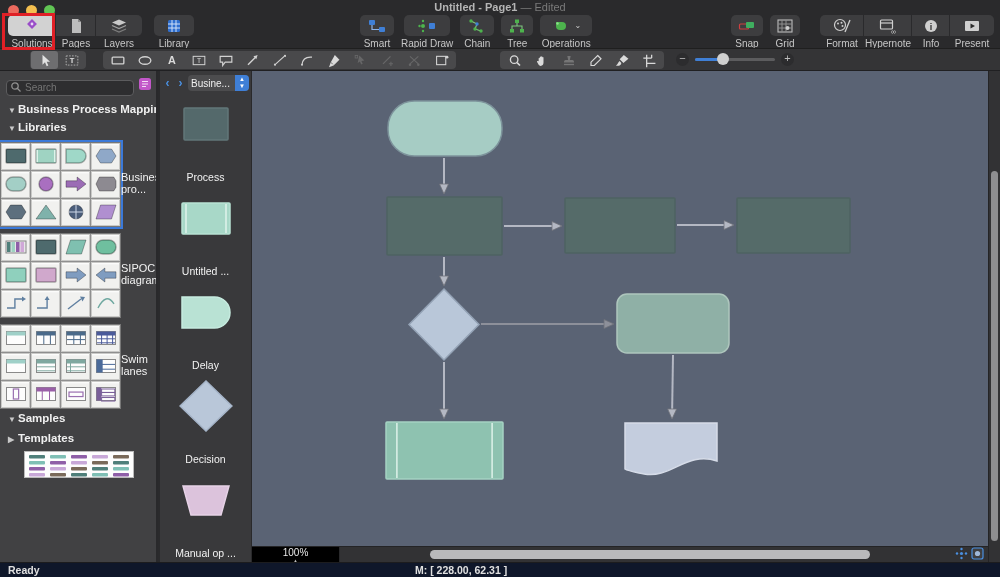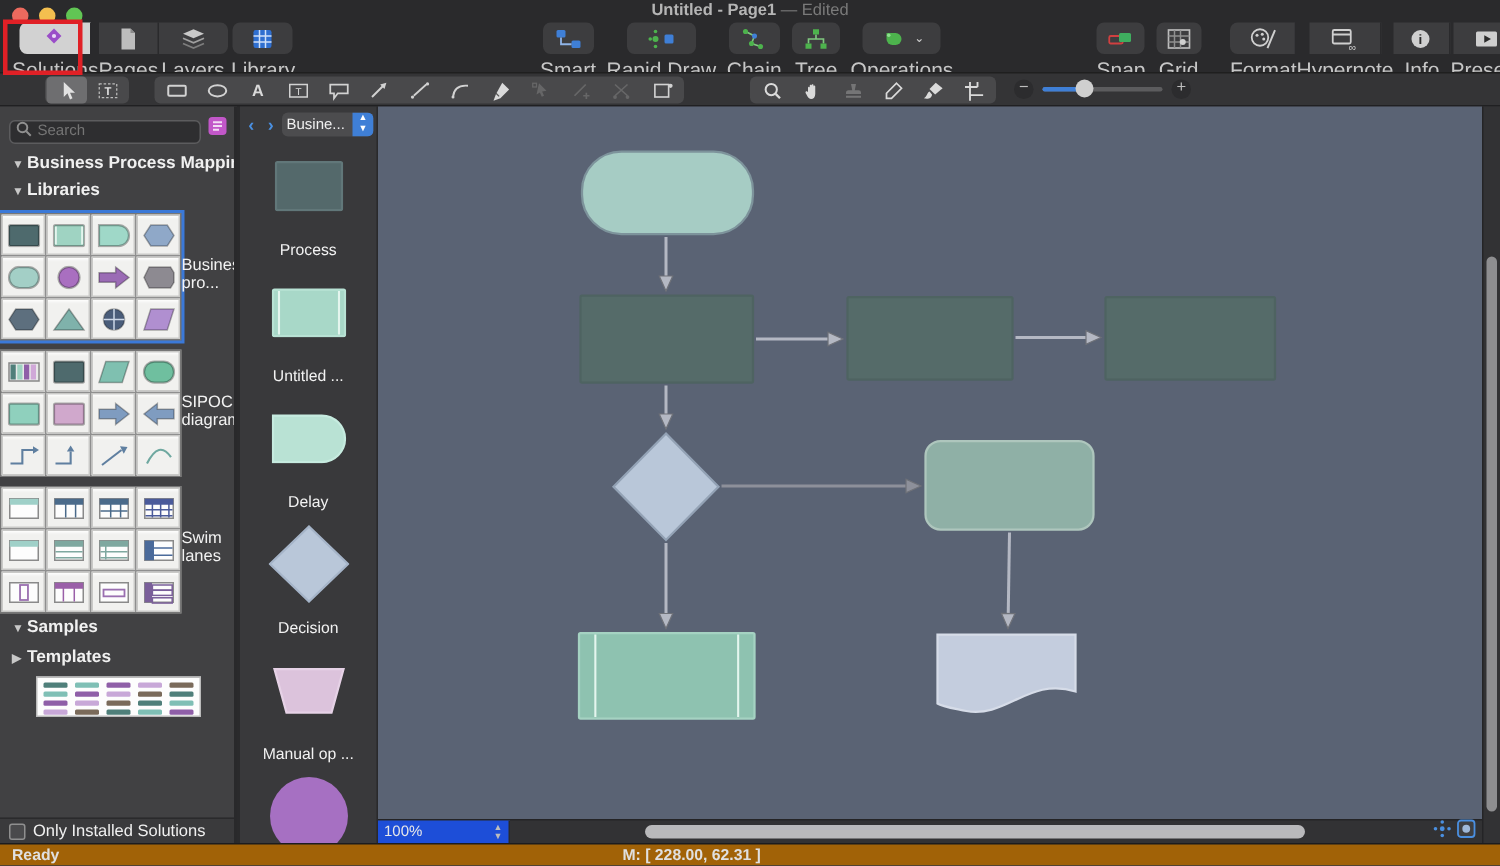--- a/index.html
+++ b/index.html
@@ -16,21 +16,21 @@
   
   .toolbar { position:relative; height:34px; }
   .tbgroup { position:absolute; display:flex; align-items:flex-start; }
   .tbtn { display:flex; flex-direction:column; align-items:center; }
   .tbtn .bico { height:21px; min-width:34px; background:#3d3d3f; display:flex; align-items:center; justify-content:center; border-right:1px solid #2a2a2c; }
   .tbtn:first-child .bico { border-radius:5px 0 0 5px; }
   .tbtn:last-child .bico { border-radius:0 5px 5px 0; border-right:none; }
   .tbtn.single .bico { border-radius:5px; border-right:none; }
   .tbtn.gapped { margin-right:7px; }
   .tbtn .bico.sel { background:#d2d2d2; }
-  .tbtn .blbl { font-size:14px; color:#c6c6c6; margin-top:2px; white-space:nowrap; }
+  .tbtn .blbl { font-size:10px; color:#c6c6c6; margin-top:2px; white-space:nowrap; }
   .chev { font-size:8px; color:#cfcfcf; margin-left:3px; }
   .ic { display:inline-flex; }
   .ic svg { width:20px; height:18px; }
 
   
   .toolsrow { position:relative; height:23px; background:#343436; border-top:1px solid #1f1f1f; border-bottom:1px solid #202022; }
   .tgroup { position:absolute; top:2px; display:flex; background:#49494b; border-radius:4px; padding:0 1px; }
   .ttool { width:27px; height:18px; display:flex; align-items:center; justify-content:center; border-radius:3px; }
   .ttool.sel { background:#6e6e70; }
   .ttool svg { width:18px; height:15px; }
@@ -63,38 +63,38 @@
 
   .stencil { position:absolute; left:160px; top:0; width:92px; height:491px; background:#39393b; border-right:1px solid #29292b; overflow:hidden; }
   .sthead { display:flex; align-items:center; padding:4px 2px 2px 2px; gap:2px; }
   .navchev { color:#4a90e2; font-size:12px; font-weight:bold; width:11px; text-align:center; }
   .dropdown { display:flex; align-items:center; background:#4c4c4e; border-radius:4px; height:16px; flex:1; overflow:hidden; }
   .dropdown .dtext { color:#f0f0f0; font-size:10px; padding:0 3px; flex:1; white-space:nowrap; overflow:hidden; }
   .dropdown .stepper { width:14px; height:16px; background:#3f7fd6; color:#fff; font-size:6px; line-height:7px; text-align:center; padding-top:1px; }
   .stitem { display:flex; flex-direction:column; align-items:center; margin-bottom:9px; }
   .swatch { height:50px; display:flex; align-items:center; justify-content:center; padding:3px 6px; border:2px solid transparent; border-radius:2px; }
   .swatch.sel { border-color:#3f7ed8; }
-  .stlabel { color:#f2f2f2; font-size:10.5px; margin-top:12px; height:13px; }
+  .stlabel { color:#f2f2f2; font-size:10.5px; margin-top:22px; height:13px; }
   .stlabel.sel { color:#5a9cf0; }
 
   .canvas { position:absolute; left:252px; top:0; width:736px; height:475px; background:#5a6374; }
   .canvas svg { position:absolute; left:0; top:0; }
 
   .vstrip { position:absolute; left:988px; top:0; width:12px; height:491px; background:#323234; border-left:1px solid #242426; }
   .vthumb { position:absolute; left:2px; top:100px; width:7px; height:370px; background:#8e8e90; border-radius:4px; }
   .hstrip { position:absolute; left:252px; top:475px; width:736px; height:16px; background:#323234; border-top:1px solid #242426; display:flex; align-items:center; }
-  .zoomctl { width:88px; height:16px; background:#1d4ed8; border-right:1px solid #2a2a2c; display:flex; align-items:center; justify-content:space-between; padding:0 4px; }
+  .zoomctl { width:88px; height:16px; background:#000000; border-right:1px solid #2a2a2c; display:flex; align-items:center; justify-content:space-between; padding:0 4px;flex-direction:column; }
   .zoomctl .ztext { color:#e8e8e8; font-size:10px; }
   .zoomctl .zstep { color:#bdbdbd; font-size:6px; line-height:6px; }
   .htrack { position:relative; flex:1; height:16px; }
   .hthumb { position:absolute; left:90px; top:3px; width:440px; height:9px; background:#b9b9bb; border-radius:5px; }
   .corner-icons { display:flex; gap:3px; padding-right:4px; }
   .corner-icons svg { width:13px; height:13px; }
 
-  .statusbar { position:relative; height:15px; background:#a16207; border-top:1px solid #1c1c1e; }
+  .statusbar { position:relative; height:15px; background:#0f172a; border-top:1px solid #1c1c1e; }
   .statusbar .ready { position:absolute; left:8px; top:1px; font-size:10.5px; font-weight:bold; color:#e0e0e0; }
   .statusbar .mouse { position:absolute; left:415px; top:1px; font-size:10.5px; font-weight:bold; color:#e0e0e0; }
 
   .annot { position:absolute; left:2px; top:13px; width:53px; height:37px; border:3px solid #e02026; z-index:50; pointer-events:none; }
 </style>
 </head>
 <body>
 
 <div class="window">
 
@@ -719,24 +719,20 @@
             <rect x="25" y="15" width="16" height="3.5" rx="1" fill="#c8a8d8"></rect>
             <rect x="46" y="15" width="16" height="3.5" rx="1" fill="#7a6a5a"></rect>
             <rect x="67" y="15" width="16" height="3.5" rx="1" fill="#4f7f7a"></rect>
             <rect x="88" y="15" width="16" height="3.5" rx="1" fill="#7fbfb5"></rect>
             <rect x="4" y="21" width="16" height="3.5" rx="1" fill="#c8a8d8"></rect>
             <rect x="25" y="21" width="16" height="3.5" rx="1" fill="#7a6a5a"></rect>
             <rect x="46" y="21" width="16" height="3.5" rx="1" fill="#4f7f7a"></rect>
             <rect x="67" y="21" width="16" height="3.5" rx="1" fill="#7fbfb5"></rect>
             <rect x="88" y="21" width="16" height="3.5" rx="1" fill="#8f5fa8"></rect>
           </svg></div>
-      <div class="checkrow">
-        <div class="checkbox"></div>
-        <span class="cl">Only Installed Solutions</span>
-      </div>
     </div>
 
     <div class="stencil">
       <div class="sthead">
         <span class="navchev">‹</span>
         <span class="navchev">›</span>
         <div class="dropdown">
           <span class="dtext">Busine...</span>
           <span class="stepper">▲<br>▼</span>
         </div>

